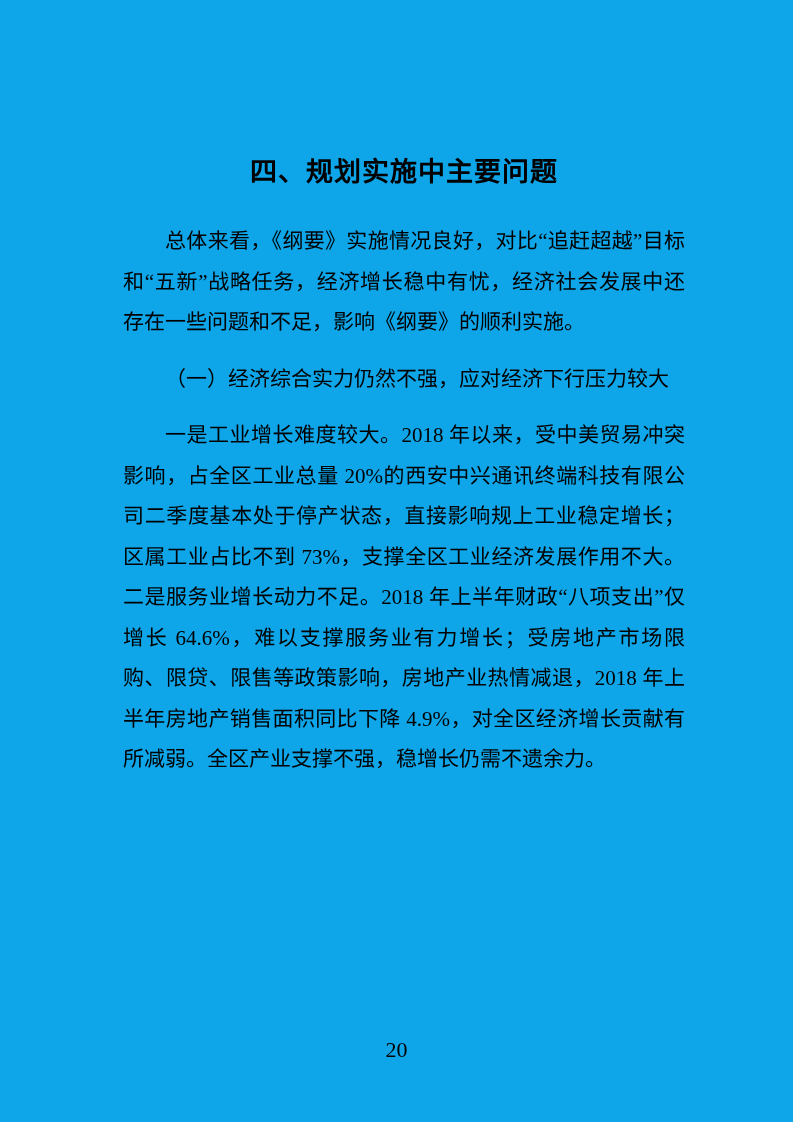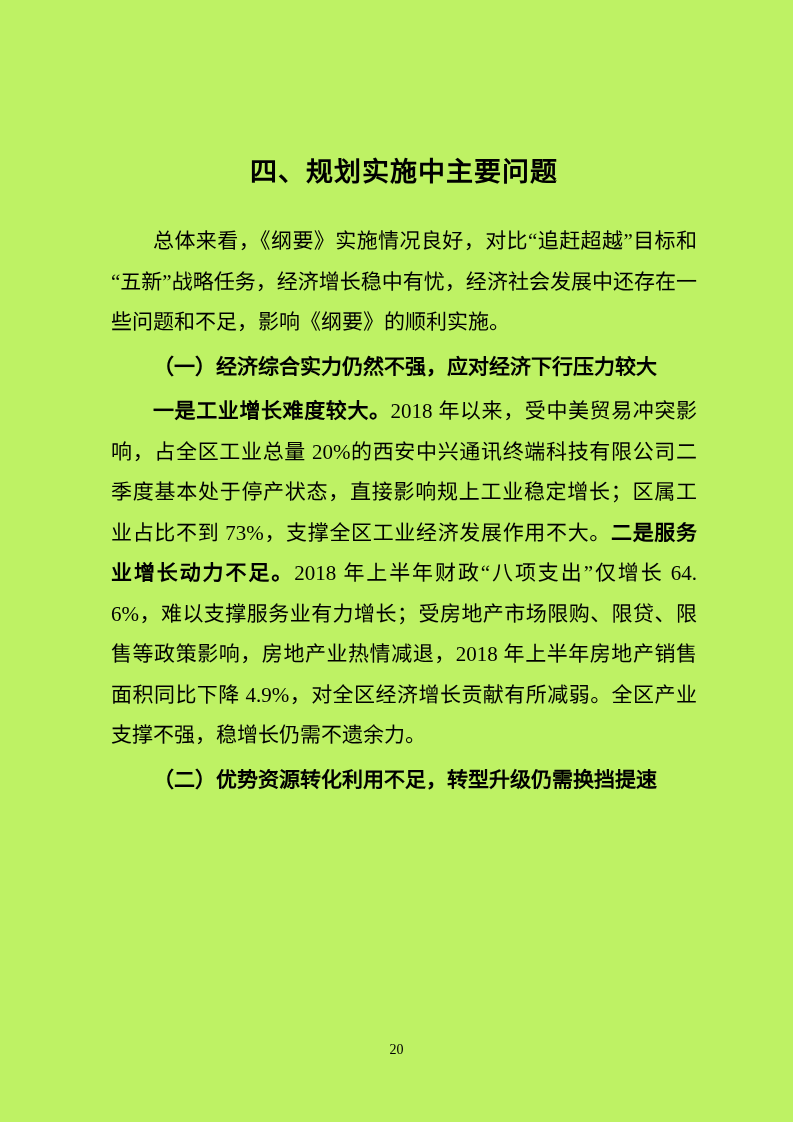--- a/index.html
+++ b/index.html
@@ -4,73 +4,72 @@
 <style>
   html, body {
     margin: 0;
     padding: 0;
     background: #ffffff;
   }
   .doc-page {
     position: relative;
     width: 793px;
     height: 1122px;
-    background: #bef264;
+    background: #0ea5e9;
     overflow: hidden;
     font-family: "Liberation Serif", "DejaVu Serif", serif;
     color: #000000;
   }
   .doc-content {
     position: absolute;
     left: 107px;
     top: 150px;
     width: 594px;
   }
   .doc-title {
     text-align: center;
     font-family: "Liberation Sans", "DejaVu Sans", sans-serif;
     font-weight: bold;
     font-size: 27px;
     line-height: 45px;
     margin: 0 0 26px 0;
     letter-spacing: 1px;
   }
   .para {
-    margin: 4px;
+    margin: 16px;
     font-size: 21px;
     line-height: 40.5px;
     text-align: justify;
     text-justify: inter-ideograph;
     text-indent: 2em;
     word-break: break-all;
   }
   .para.heading {
     font-weight: bold;
     text-align: left;
   }
   .bold {
-    font-weight: bold;
+    font-weight: normal;
   }
   .page-number {
     position: absolute;
     bottom: 62px;
     left: 0;
     width: 100%;
     text-align: center;
-    font-size: 14px;
+    font-size: 22px;
     line-height: 20px;
   }
 </style>
 </head>
 <body>
 
 <div class="doc-page">
   <div class="doc-content">
     <h1 class="doc-title">四、规划实施中主要问题</h1>
     <div>
         <p class="para"><span>总体来看，《纲要》实施情况良好，对比“追赶超越”目标和“五新”战略任务，经济增长稳中有忧，经济社会发展中还存在一些问题和不足，影响《纲要》的顺利实施。</span></p>
         <p class="para heading"><span class="bold">（一）经济综合实力仍然不强，应对经济下行压力较大</span></p>
         <p class="para"><span class="bold">一是工业增长难度较大。</span><span>2018 年以来，受中美贸易冲突影响，占全区工业总量 20%的西安中兴通讯终端科技有限公司二季度基本处于停产状态，直接影响规上工业稳定增长；区属工业占比不到 73%，支撑全区工业经济发展作用不大。</span><span class="bold">二是服务业增长动力不足。</span><span>2018 年上半年财政“八项支出”仅增长 64.6%，难以支撑服务业有力增长；受房地产市场限购、限贷、限售等政策影响，房地产业热情减退，2018 年上半年房地产销售面积同比下降 4.9%，对全区经济增长贡献有所减弱。全区产业支撑不强，稳增长仍需不遗余力。</span></p>
-        <p class="para heading"><span class="bold">（二）优势资源转化利用不足，转型升级仍需换挡提速</span></p>
       </div>
   </div>
   <div class="page-number">20</div>
 </div>
 
 </body></html>

